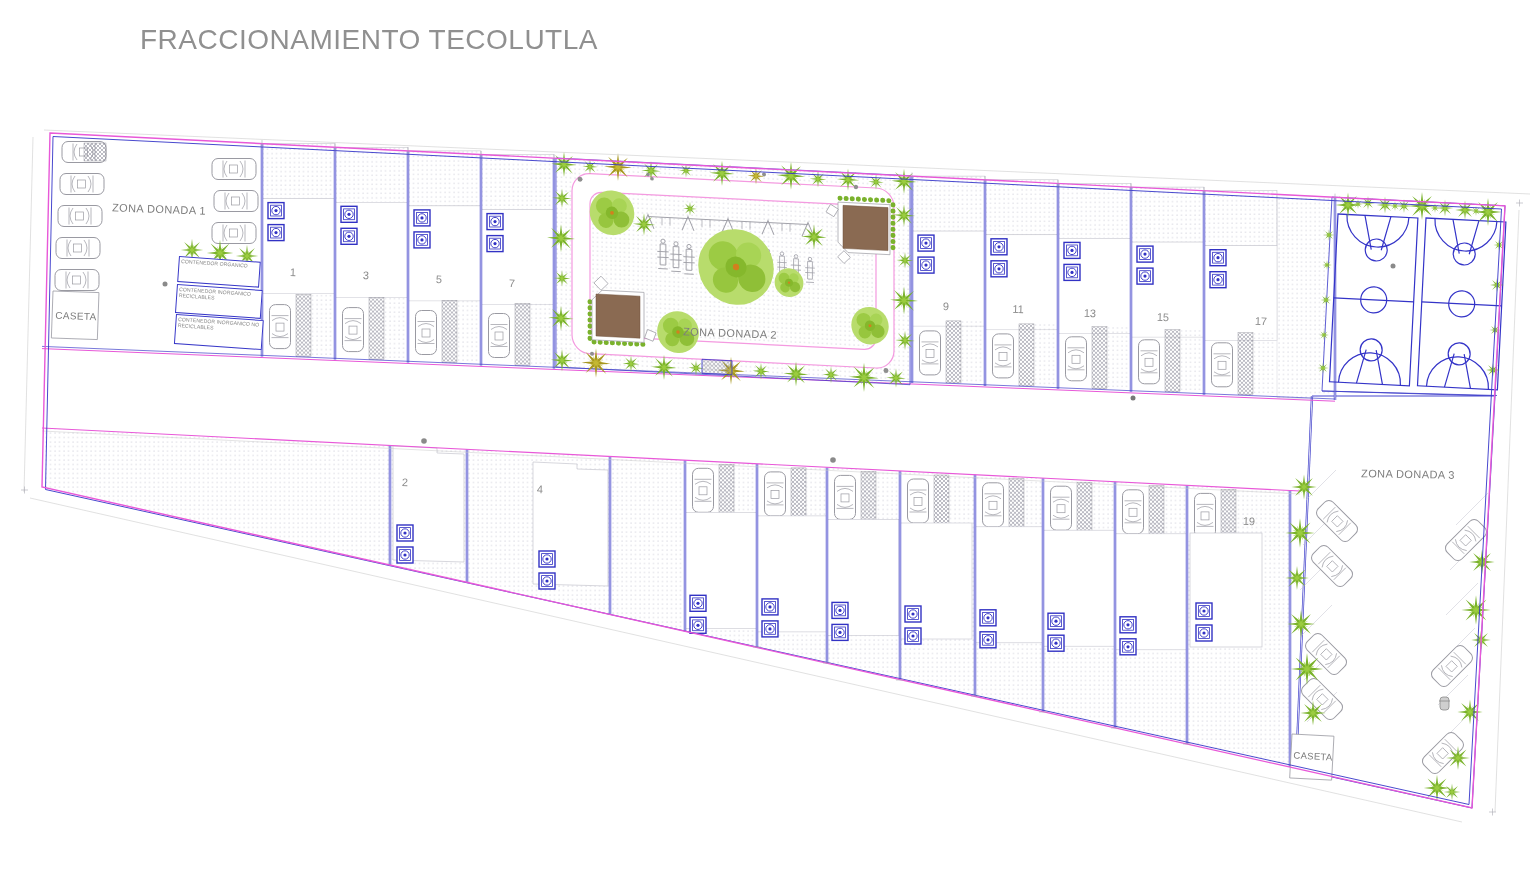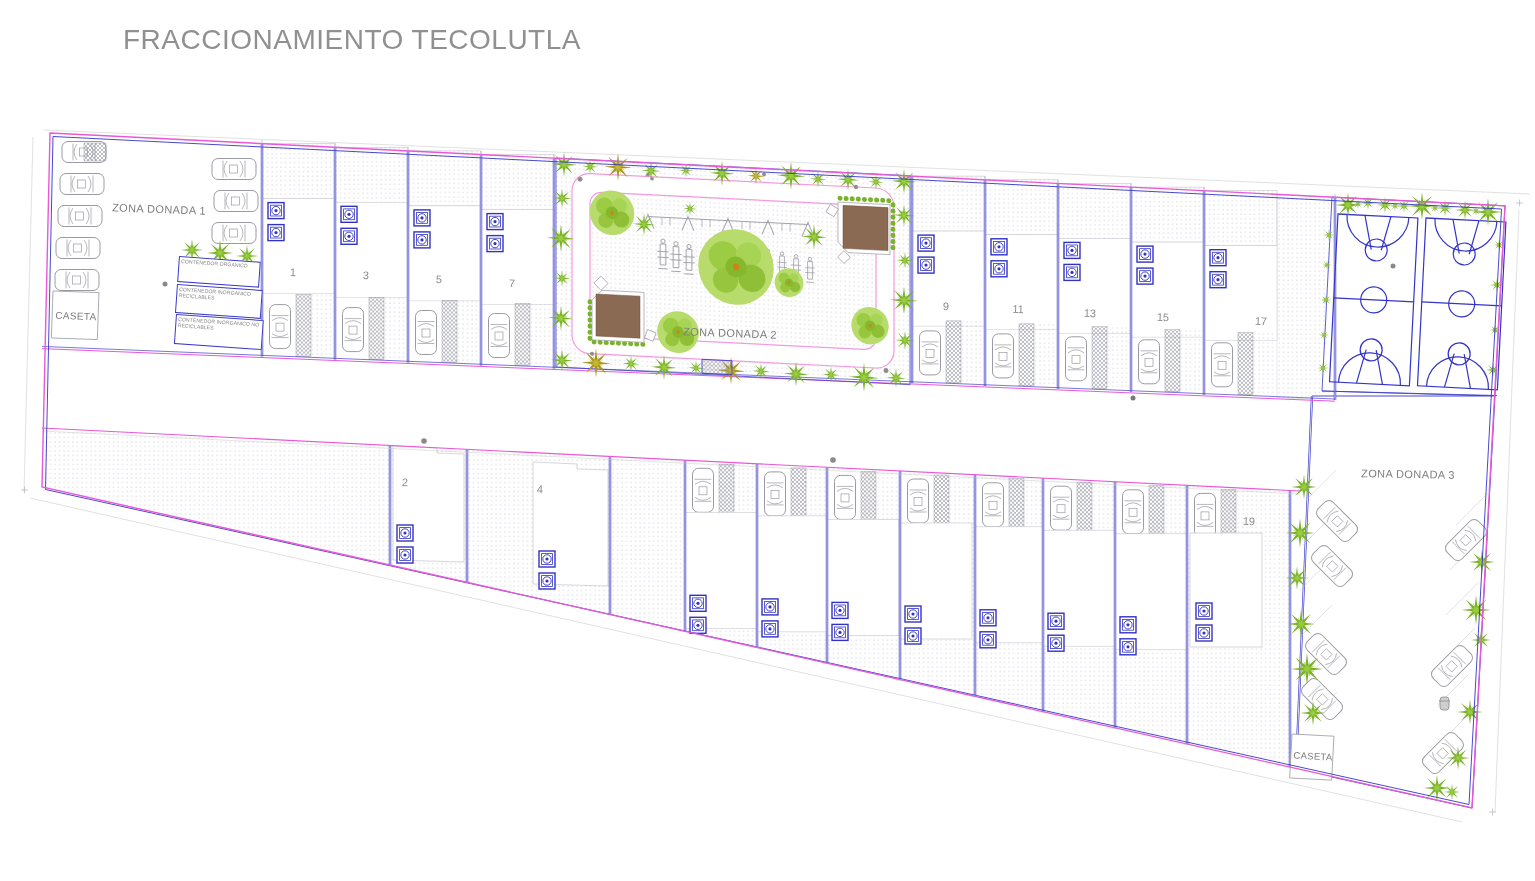--- a/index.html
+++ b/index.html
@@ -1,20 +1,20 @@
 <!DOCTYPE html>
 <html><head>
 <meta charset="utf-8">
 <style>
   html,body{margin:0;padding:0;background:#fff;}
   body{font-family:"Liberation Sans", sans-serif;}
   .stage{position:relative;width:1535px;height:881px;background:#fff;overflow:hidden;}
   .stage svg{position:absolute;left:0;top:0;}
   .lbl{position:absolute;white-space:nowrap;color:#7d7d7d;pointer-events:none;}
-  .title{left:123px;top:24px;font-size:28px;color:#909090;letter-spacing:.5px;font-weight:400;}
+  .title{left:140px;top:24px;font-size:28px;color:#909090;letter-spacing:.5px;font-weight:400;}
   .zone{font-size:11px;letter-spacing:.4px;transform:translate(-50%,-50%) rotate(2deg);}
   .caseta{font-size:10px;letter-spacing:.3px;transform:translate(-50%,-50%) rotate(2deg);}
   .lotnum{font-size:11px;color:#8c8c8c;transform:translate(-50%,-50%) rotate(2deg);}
   .cbox{position:absolute;border:1.2px solid #3838c8;background:#fff;transform:rotate(4deg);transform-origin:0 0;overflow:hidden;}
   .cbox .inner{display:block;font-size:10px;line-height:1.15;color:#8a8a8a;transform:scale(.52);transform-origin:0 0;width:190%;padding:2px 3px;}
 </style>
 </head>
 <body>
 
 <div class="stage">

